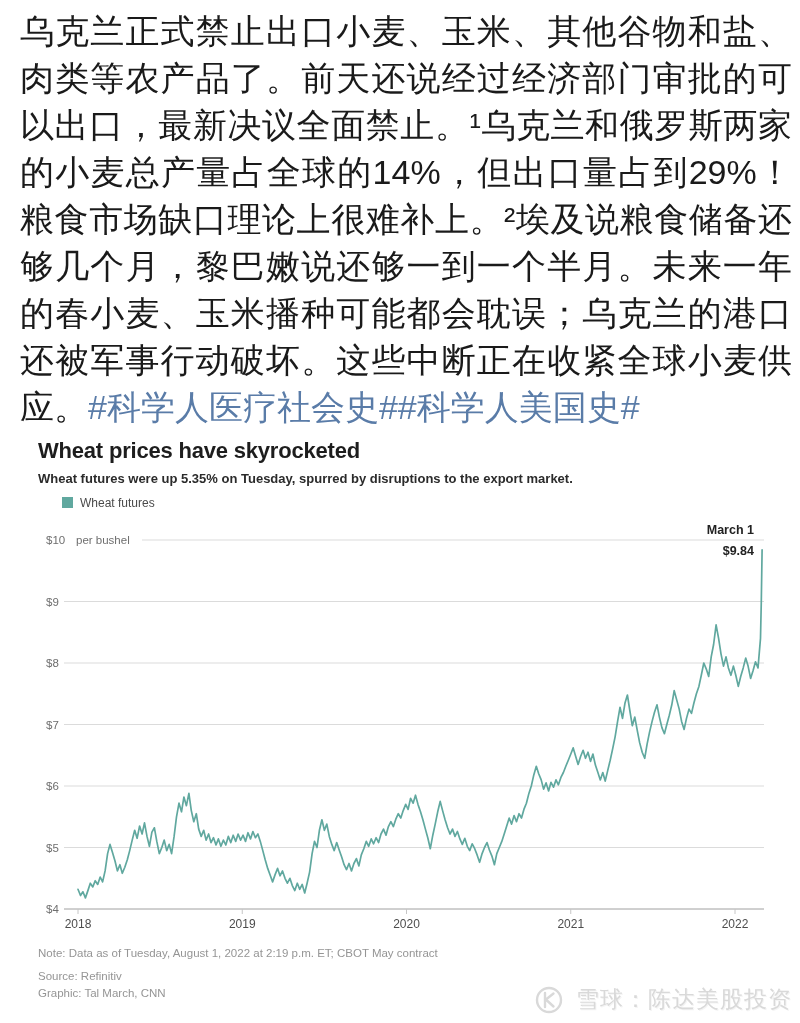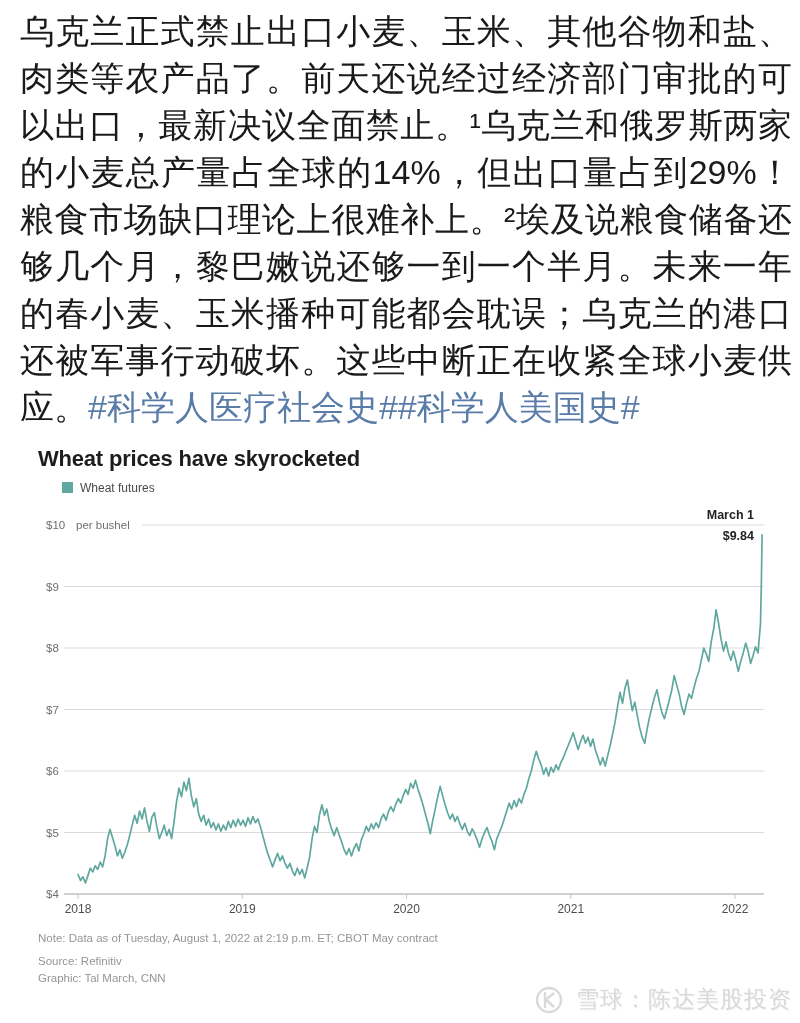--- a/index.html
+++ b/index.html
@@ -16,21 +16,21 @@
     line-height:47px;
     color:#1a1a1a;
     text-align:justify;
     letter-spacing:0;
     word-break:break-all;
   }
   .hashtags{color:#5a7ca8;text-decoration:none;}
   
   .chart-card{position:relative;}
   .chart-title{
-    margin:15px 0 0 38px;
+    margin:7px 0 0 38px;
     font-size:22px;line-height:26px;font-weight:700;color:#1d1d1d;letter-spacing:-0.2px;
   }
   .chart-subtitle{
     margin:7px 0 0 38px;
     font-size:13px;line-height:16px;font-weight:600;color:#2b2b2b;
   }
   .legend{
     margin:9px 0 0 38px;height:13px;
     display:flex;align-items:center;gap:7px;padding-left:24px;
   }
@@ -57,20 +57,21 @@
 </style>
 </head>
 <body>
 
 <div class="post">
   <span>乌克兰正式禁止出口小麦、玉米、其他谷物和盐、肉类等农产品了。前天还说经过经济部门审批的可以出口，最新决议全面禁止。¹乌克兰和俄罗斯两家的小麦总产量占全球的14%，但出口量占到29%！粮食市场缺口理论上很难补上。²埃及说粮食储备还够几个月，黎巴嫩说还够一到一个半月。未来一年的春小麦、玉米播种可能都会耽误；乌克兰的港口还被军事行动破坏。这些中断正在收紧全球小麦供应。</span><a class="hashtags" href="#">#科学人医疗社会史##科学人美国史#</a>
 </div>
 
 <div class="chart-card">
   <h2 class="chart-title">Wheat prices have skyrocketed</h2>
+  <p class="chart-subtitle">Wheat futures were up 5.35% on Tuesday, spurred by disruptions to the export market.</p>
   <div class="legend">
     <span class="legend-swatch" style="background: rgb(96, 168, 159);"></span>
     <span class="legend-label">Wheat futures</span>
   </div>
   <svg id="chart-svg" width="800" height="430" viewBox="0 0 800 430">
       <line x1="142" y1="30" x2="764" y2="30" class="gridline"></line>
       <text x="46" y="34" class="ylab">$10</text>
       <line x1="64" y1="91.5" x2="764" y2="91.5" class="gridline"></line>
       <text x="46" y="95.5" class="ylab">$9</text>
       <line x1="64" y1="153" x2="764" y2="153" class="gridline"></line>

